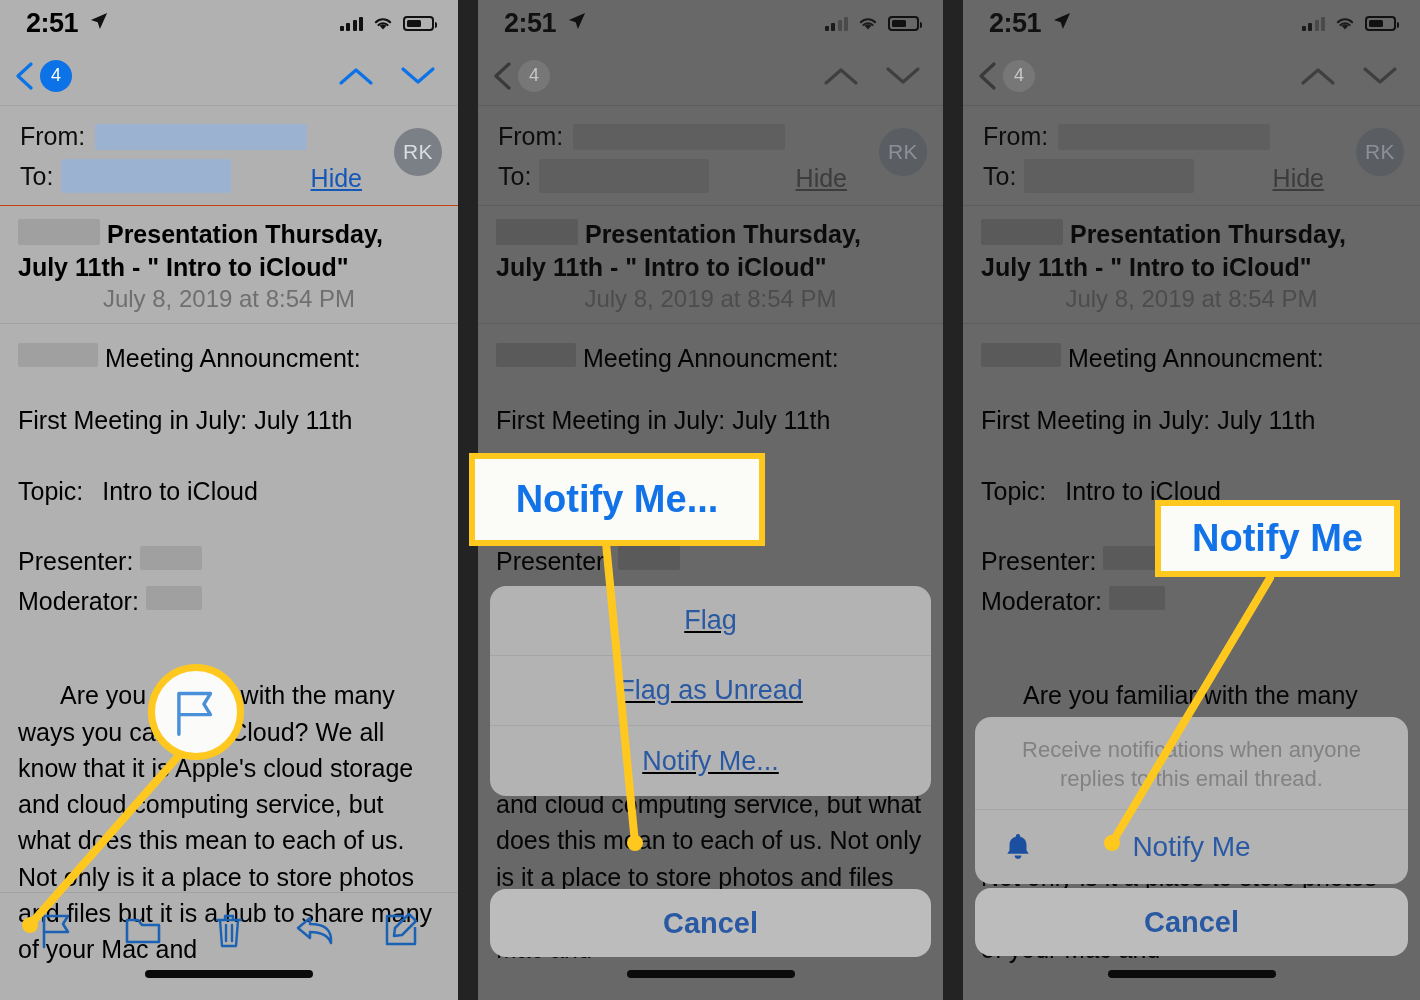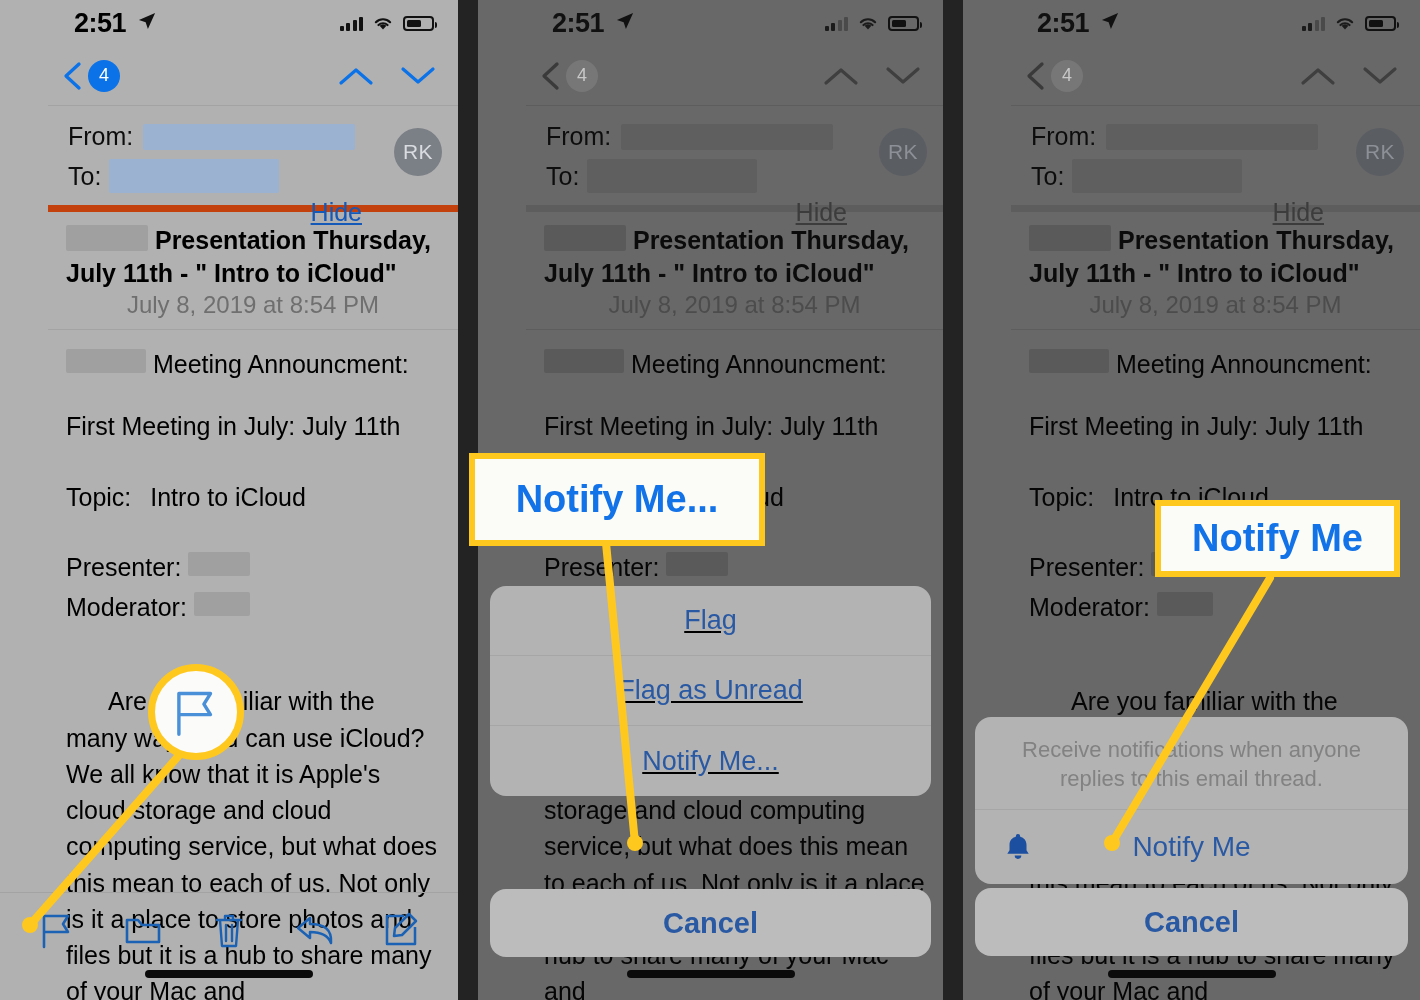--- a/index.html
+++ b/index.html
@@ -5,21 +5,21 @@
   * { box-sizing: border-box; margin: 0; padding: 0; }
   html, body {
     width: 1420px; height: 1000px;
     background: #2a2a2a;
     font-family: "Liberation Sans", sans-serif;
     overflow: hidden;
   }
   .stage { position: relative; width: 1420px; height: 1000px; background: #242424; }
 
   
-  .panel { position: absolute; top: 0; height: 1000px; overflow: hidden; padding-left: 48px; }
+  .panel { position: absolute; top: 0; height: 1000px; overflow: hidden; }
   #panel-1 { left: 0;    width: 458px; background: #b1b1b1; }
   #panel-2 { left: 478px; width: 465px; background: #686868; }
   #panel-3 { left: 963px; width: 457px; background: #686868; }
 
   .divider { position: absolute; top: 0; height: 1000px; width: 20px; background: #232323; }
   #divider-1 { left: 458px; }
   #divider-2 { left: 943px; }
 
   
   .statusbar {
@@ -55,31 +55,31 @@
   .dim .navbar { border-bottom-color: #5d5d5d; }
   .nav-left { display:flex; align-items:center; gap: 4px; }
   .chev-back { width: 24px; height: 30px; }
   .badge { width: 32px; height: 32px; border-radius: 50%; background: #0b72e8;
            color: #fff; font-size: 18px; font-weight: 500;
            display:flex; align-items:center; justify-content:center; }
   .dim .badge { background: #777; color: #c8c8c8; }
   .nav-right { display:flex; align-items:center; gap: 26px; }
 
   
-  .mail-head { position: relative; padding: 16px 20px 12px 20px; border-bottom: 7px solid #c2410c; }
+  .mail-head { position: relative; padding: 16px 20px 12px 20px; border-bottom: 1px solid #c2410c; }
   .dim .mail-head { border-bottom-color: #5d5d5d; }
   .addr-row { display:flex; align-items:center; font-size: 25px; color:#0d0d0d; margin-bottom: 8px; }
   .addr-row .lbl { margin-right: 4px; }
   .redact { display:inline-block; border-radius: 2px; }
   .redact.blue { background: #9bb2d1; }
   .dim .redact.blue { background: #5f5f5f; }
   .redact.gray { background: #a0a0a0; }
   .dim .redact.gray { background: #5a5a5a; }
   .hide-link { position: absolute; right: 96px; top: 58px; font-size: 25px; color: #1458b8;
-               text-decoration: underline; margin-top: 34px; }
+               text-decoration: underline; }
   .dim .hide-link { color: #3c3c3c; }
   .avatar { position: absolute; right: 16px; top: 22px; width: 48px; height: 48px; border-radius: 50%;
             background: #7b7f86; color: #d9dce0; font-size: 21px; letter-spacing: 0.5px;
             display:flex; align-items:center; justify-content:center; }
   .dim .avatar { background: #5a5d62; color: #8d9096; }
 
   
   .subject-block { padding: 12px 18px 10px 18px; border-bottom: 1px solid #a3a3a3; }
   .dim .subject-block { border-bottom-color: #5d5d5d; }
   .subject { font-size: 25px; font-weight: bold; line-height: 1.3; color:#000; }

